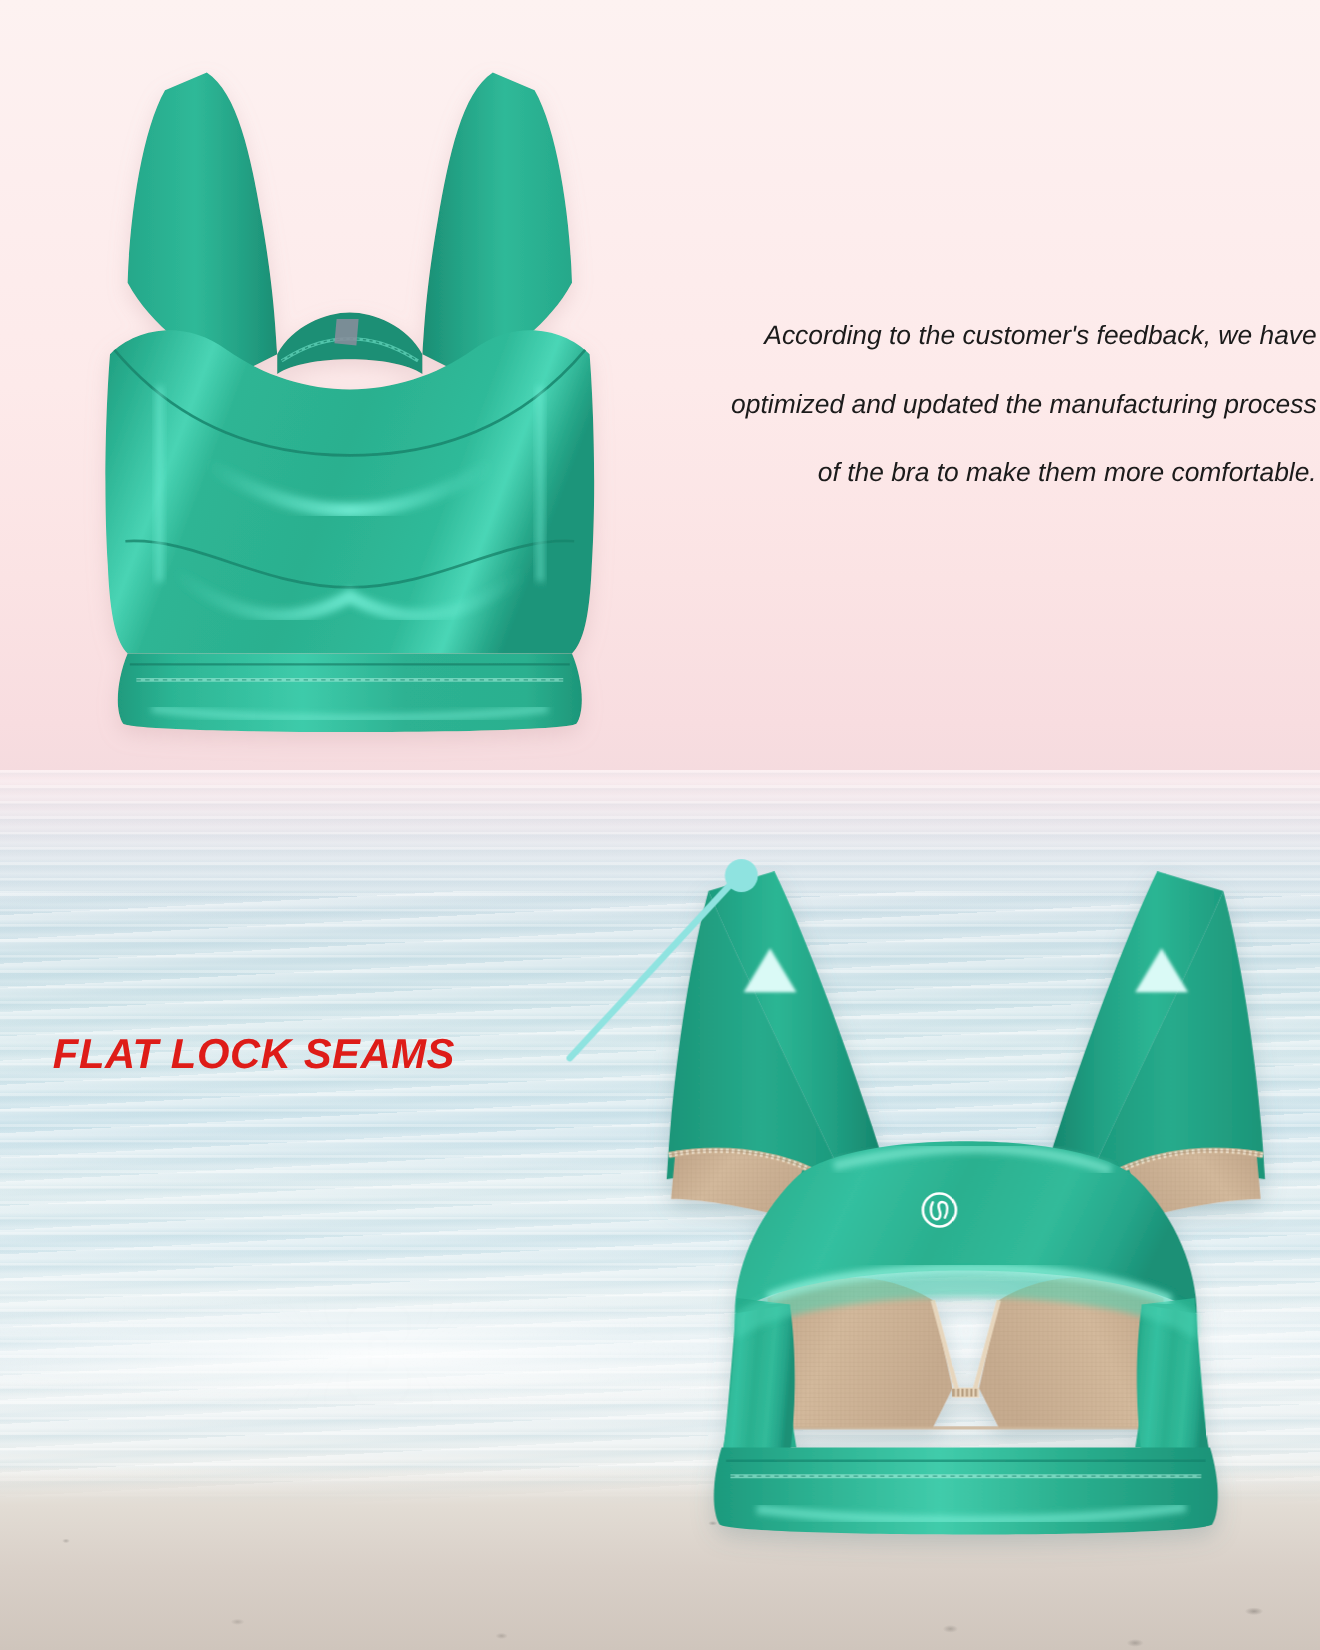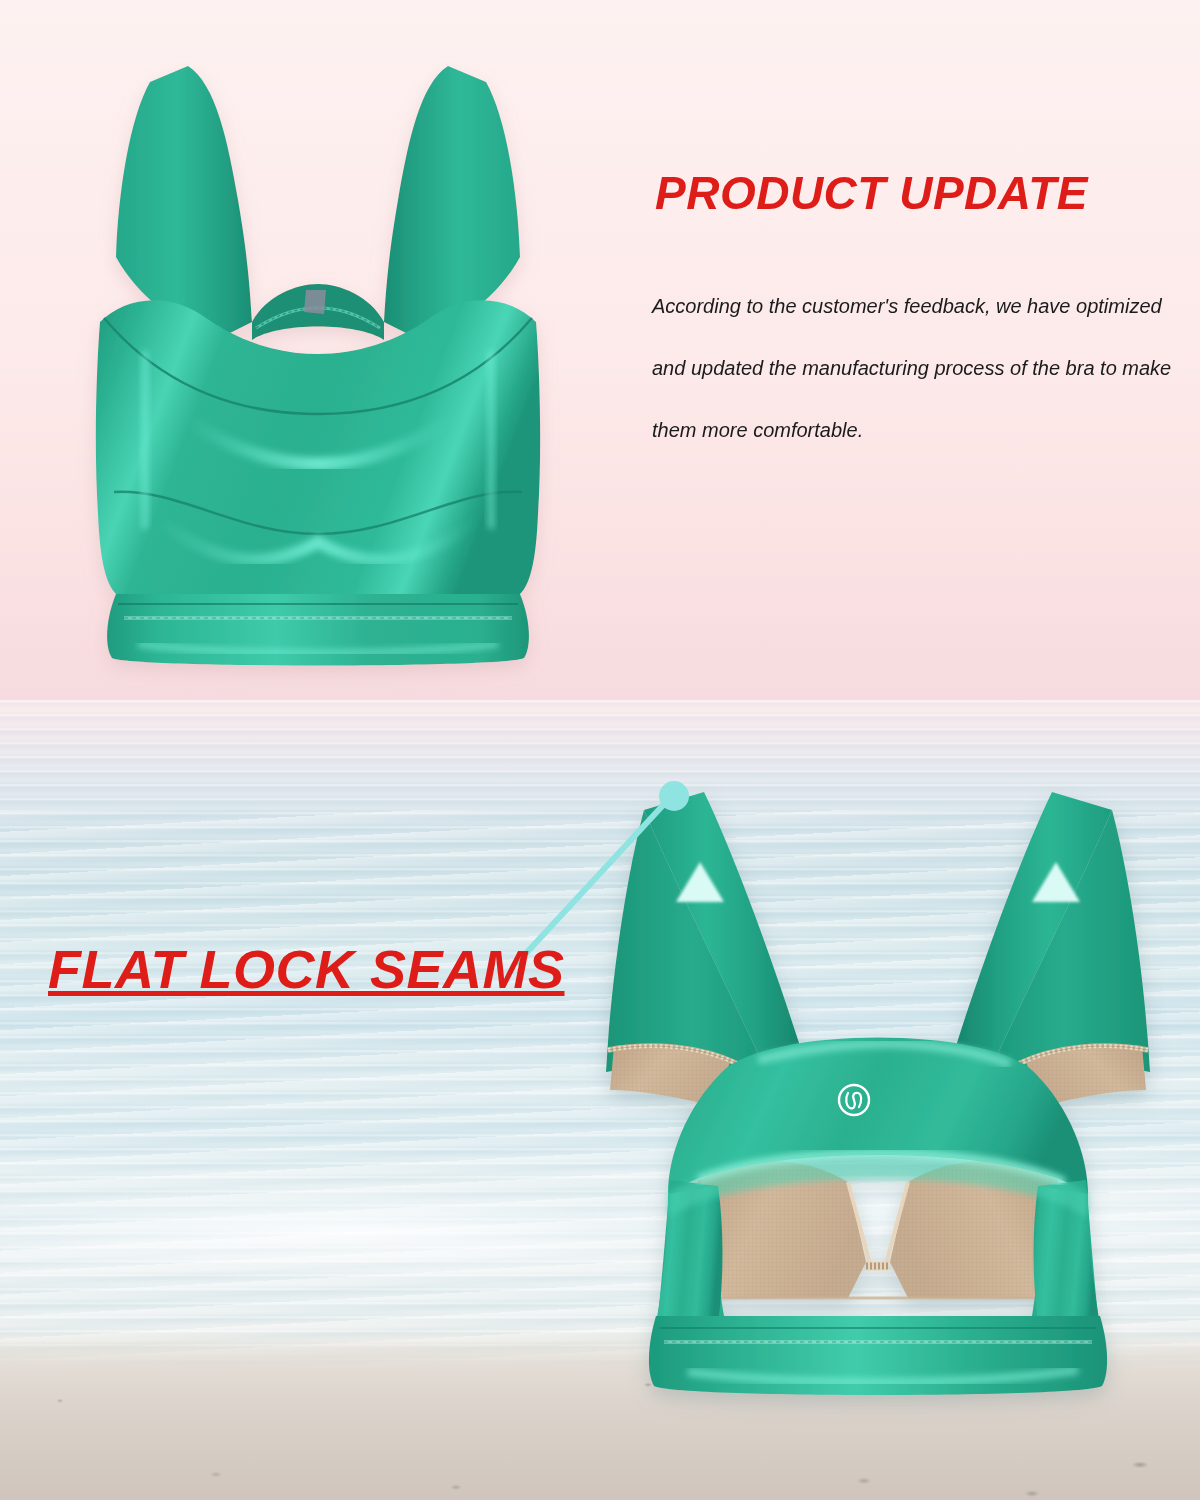--- a/index.html
+++ b/index.html
@@ -90,27 +90,27 @@
 
   
   .heading{
     position:absolute;
     font-style:italic;font-weight:700;
     color:#de1c18;
     letter-spacing:.5px;
     white-space:nowrap;
   }
   #h1{left:655px;top:166px;font-size:46px;}
-  #h2{left:48px;top:938px;font-size:54px;text-decoration:underline;}
+  #h2{left:48px;top:938px;font-size:38px;}
 
   .bodytext{
     position:absolute;
     font-style:italic;font-weight:400;
     color:#1b1b1b;
-    font-size:20px;line-height:62px;
+    font-size:24px;line-height:62px;text-align:right;
   }
   #b1{left:652px;top:275px;width:545px;}
   #b2{left:36px;top:1042px;width:540px;}
 
   
   .bra-top{position:absolute;left:38px;top:22px;width:560px;height:650px;}
 
   
   .bra-bot{position:absolute;left:548px;top:750px;width:660px;height:660px;}
 
@@ -212,21 +212,20 @@
         <path d="M78,572 L482,572 C492,596 494,624 486,636
                  C470,646 90,646 74,636 C66,624 68,596 78,572 Z" fill="url(#gBandT)"></path>
         <path d="M80,582 L480,582" stroke="#157962" stroke-width="2" opacity=".65"></path>
         <path d="M86,596 L474,596" stroke="#9fecd9" stroke-width="3.4" opacity=".6"></path>
         <path d="M86,596 L474,596" stroke="#17836a" stroke-width="1.1" stroke-dasharray="4 4" opacity=".6"></path>
         <path d="M100,622 C200,634 360,634 460,622" fill="none" stroke="#7ef0d8" stroke-width="7" filter="url(#blurSm)" opacity=".55"></path>
       </g>
     </svg>
   </div>
 
-  <div class="heading" id="h1">PRODUCT UPDATE</div>
   <div class="bodytext" id="b1">According to the customer's feedback, we have optimized and updated the manufacturing process of the bra to make them more comfortable.</div>
 
   <div class="panel-bottom">
     <div class="waves"></div>
     <div class="waves2"></div>
     <div class="foam"></div>
     <div class="sand"></div>
     <div class="pebbles"></div>
   </div>
 

